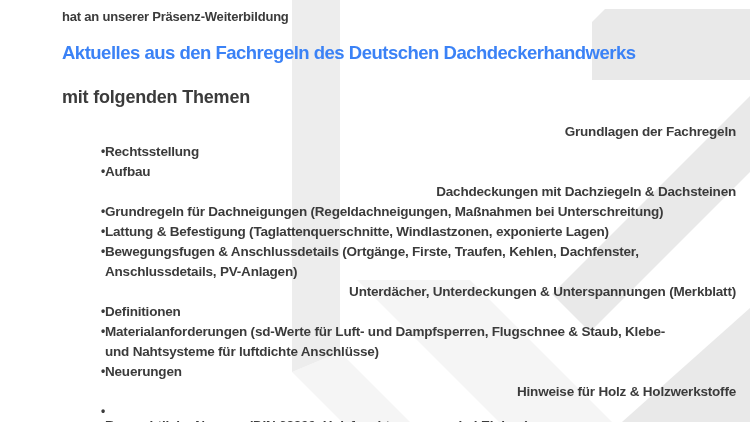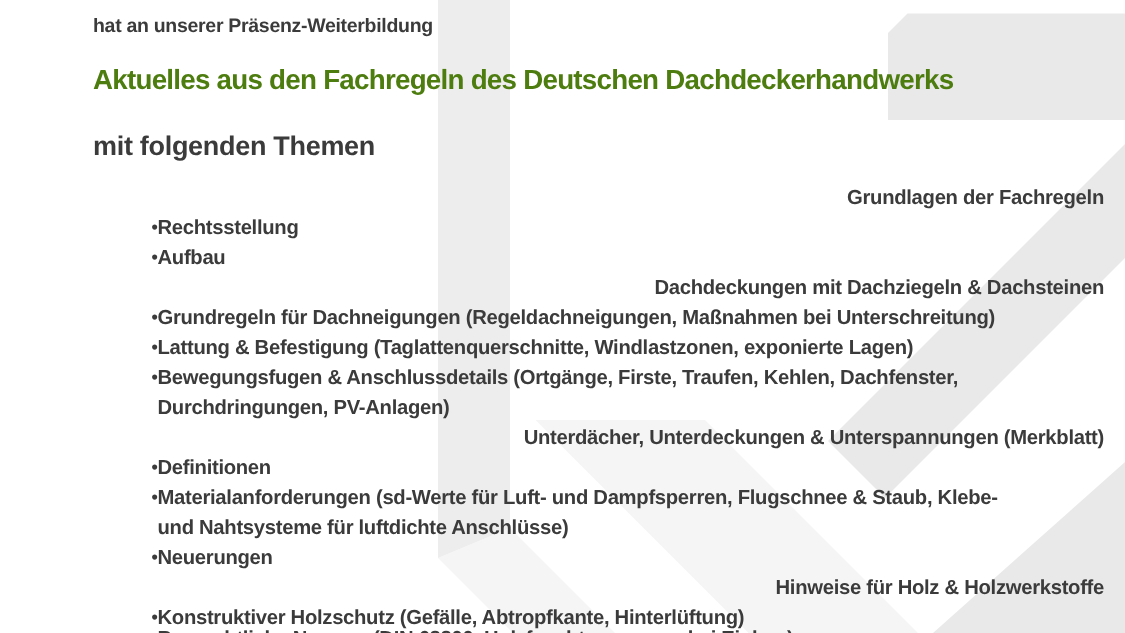--- a/index.html
+++ b/index.html
@@ -26,21 +26,21 @@
     color:#3b3b3b;
   }
   .intro-line{
     position:absolute;left:62px;top:7px;
     font-size:13px;line-height:19px;font-weight:bold;
     letter-spacing:-0.2px;white-space:nowrap;
   }
   .doc-title{
     position:absolute;left:62px;top:41px;
     font-size:18.5px;line-height:24px;font-weight:bold;
-    letter-spacing:-0.5px;white-space:nowrap;color:#4d7c0f;
+    letter-spacing:-0.5px;white-space:nowrap;color:#3b82f6;
   }
   .doc-subtitle{
     position:absolute;left:62px;top:88px;
     font-size:18px;line-height:19px;font-weight:bold;
     letter-spacing:-0.2px;white-space:nowrap;
   }
   .topics{
     position:absolute;left:62px;top:122px;right:14px;
   }
   .row{
@@ -96,21 +96,21 @@
         <div class="row item-row">
           <span class="dot">•</span>
           <span class="itext">Lattung &amp; Befestigung (Taglattenquerschnitte, Windlastzonen, exponierte Lagen)</span>
         </div>
         <div class="row item-row">
           <span class="dot">•</span>
           <span class="itext">Bewegungsfugen &amp; Anschlussdetails (Ortgänge, Firste, Traufen, Kehlen, Dachfenster,</span>
         </div>
         <div class="row item-row">
           <span class="dot"></span>
-          <span class="itext">Durchdringungen, PV-Anlagen)</span>
+          <span class="itext">Anschlussdetails, PV-Anlagen)</span>
         </div>
         <div class="row heading-row">Unterdächer, Unterdeckungen &amp; Unterspannungen (Merkblatt)</div>
         <div class="row item-row">
           <span class="dot">•</span>
           <span class="itext">Definitionen</span>
         </div>
         <div class="row item-row">
           <span class="dot">•</span>
           <span class="itext">Materialanforderungen (sd-Werte für Luft- und Dampfsperren, Flugschnee &amp; Staub, Klebe-</span>
         </div>
@@ -118,21 +118,20 @@
           <span class="dot"></span>
           <span class="itext">und Nahtsysteme für luftdichte Anschlüsse)</span>
         </div>
         <div class="row item-row">
           <span class="dot">•</span>
           <span class="itext">Neuerungen</span>
         </div>
         <div class="row heading-row">Hinweise für Holz &amp; Holzwerkstoffe</div>
         <div class="row item-row">
           <span class="dot">•</span>
-          <span class="itext">Konstruktiver Holzschutz (Gefälle, Abtropfkante, Hinterlüftung)</span>
         </div>
         <div class="row item-row">
           <span class="dot">•</span>
           <span class="itext">Baurechtliche Normen (DIN 68800, Holzfeuchtemessung bei Einbau)</span>
         </div>
       </div>
   </div>
 
 </div>
 

